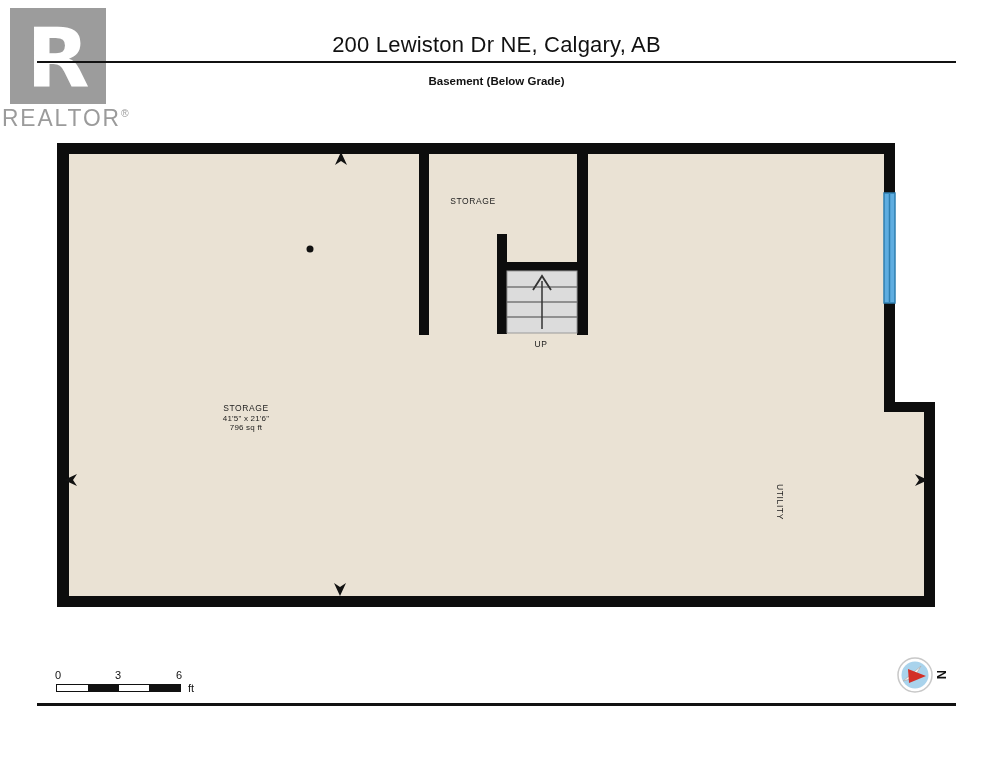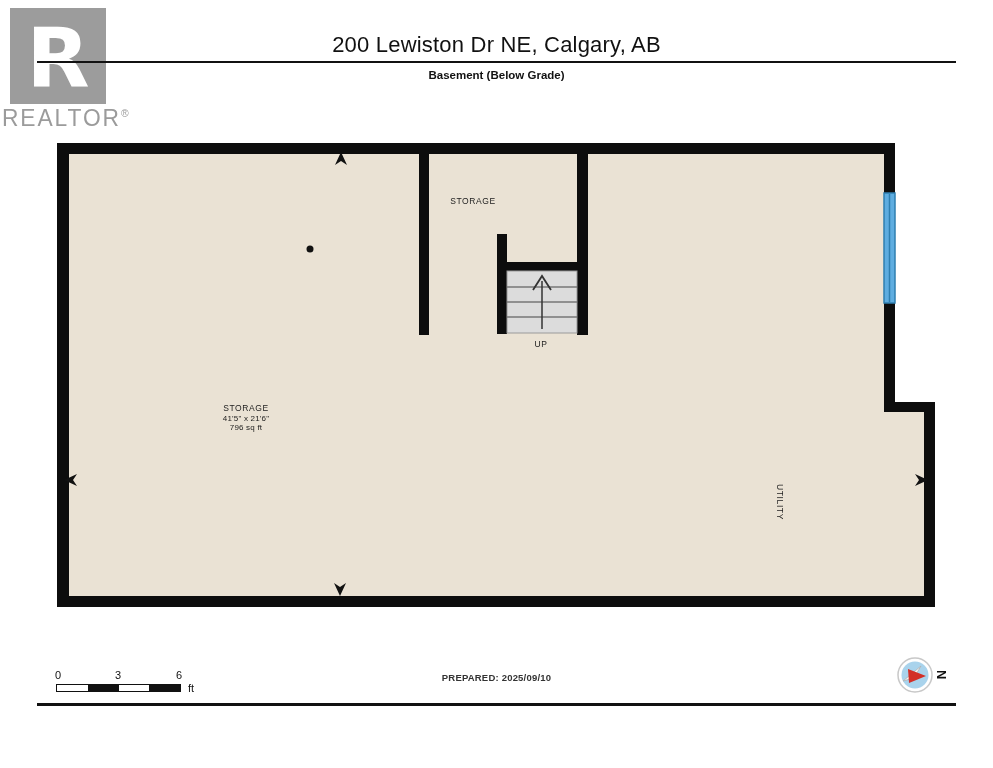--- a/index.html
+++ b/index.html
@@ -14,21 +14,21 @@
     position:absolute; left:2px; top:104px; font-size:24px; color:#9b9b9b;
     letter-spacing:2px; transform:scale(0.95,1); transform-origin:left top; white-space:nowrap;
   }
   #wordmark sup { font-size:11px; }
   .title {
     position:absolute; left:120px; right:120px; top:32px; text-align:center;
     font-size:22px; font-weight:normal; letter-spacing:0.2px;
   }
   .header-underline { position:absolute; left:37px; top:61px; width:919px; height:2px; background:#111; }
   .subheader {
-    position:absolute; left:0; right:0; top:69px; display:flex; justify-content:center; 
+    position:absolute; left:0; right:0; top:75px; display:flex; justify-content:center; 
     font-size:11.5px;
   }
   .subheader .floor { font-weight:bold; white-space:nowrap; }
   .subheader .areas { display:flex; flex-direction:column; gap:3px; white-space:nowrap; }
   
   #plan { position:absolute; left:0; top:138px; }
   #plan text { font-family:"Liberation Sans", sans-serif; fill:#1c1c1c; }
   .room-label { font-size:8.5px; letter-spacing:0.6px; }
   .room-sub { font-size:8px; letter-spacing:0.2px; }
   
@@ -127,21 +127,20 @@
   <div class="tick" style="left:112px;">3</div>
   <div class="tick" style="left:173px;">6</div>
   <div id="scalebar">
     <div class="seg"></div>
     <div class="seg b"></div>
     <div class="seg"></div>
     <div class="seg b"></div>
   </div>
   <div id="scale-unit">ft</div>
 
-  <div id="prepared">PREPARED: 2025/09/10</div>
 
   <svg id="compass" width="75" height="46" viewBox="0 0 75 46">
     <circle cx="22" cy="21" r="17" fill="#ffffff" stroke="#c8c8c8" stroke-width="1.5"></circle>
     <circle cx="22" cy="21" r="13.5" fill="#a9d3ec"></circle>
     <polygon points="10,27 28,12 21,24" fill="#f5f5f5" stroke="#b0b0b0" stroke-width="0.8"></polygon>
     <polygon points="15,15 33,22 16,29" fill="#d32f27"></polygon>
     <text x="48" y="20" font-size="13" font-weight="bold" fill="#111" transform="rotate(90 48 16)" font-family="Liberation Sans, sans-serif">N</text>
   </svg>
 
   <div class="disclaimer-divider"></div>

